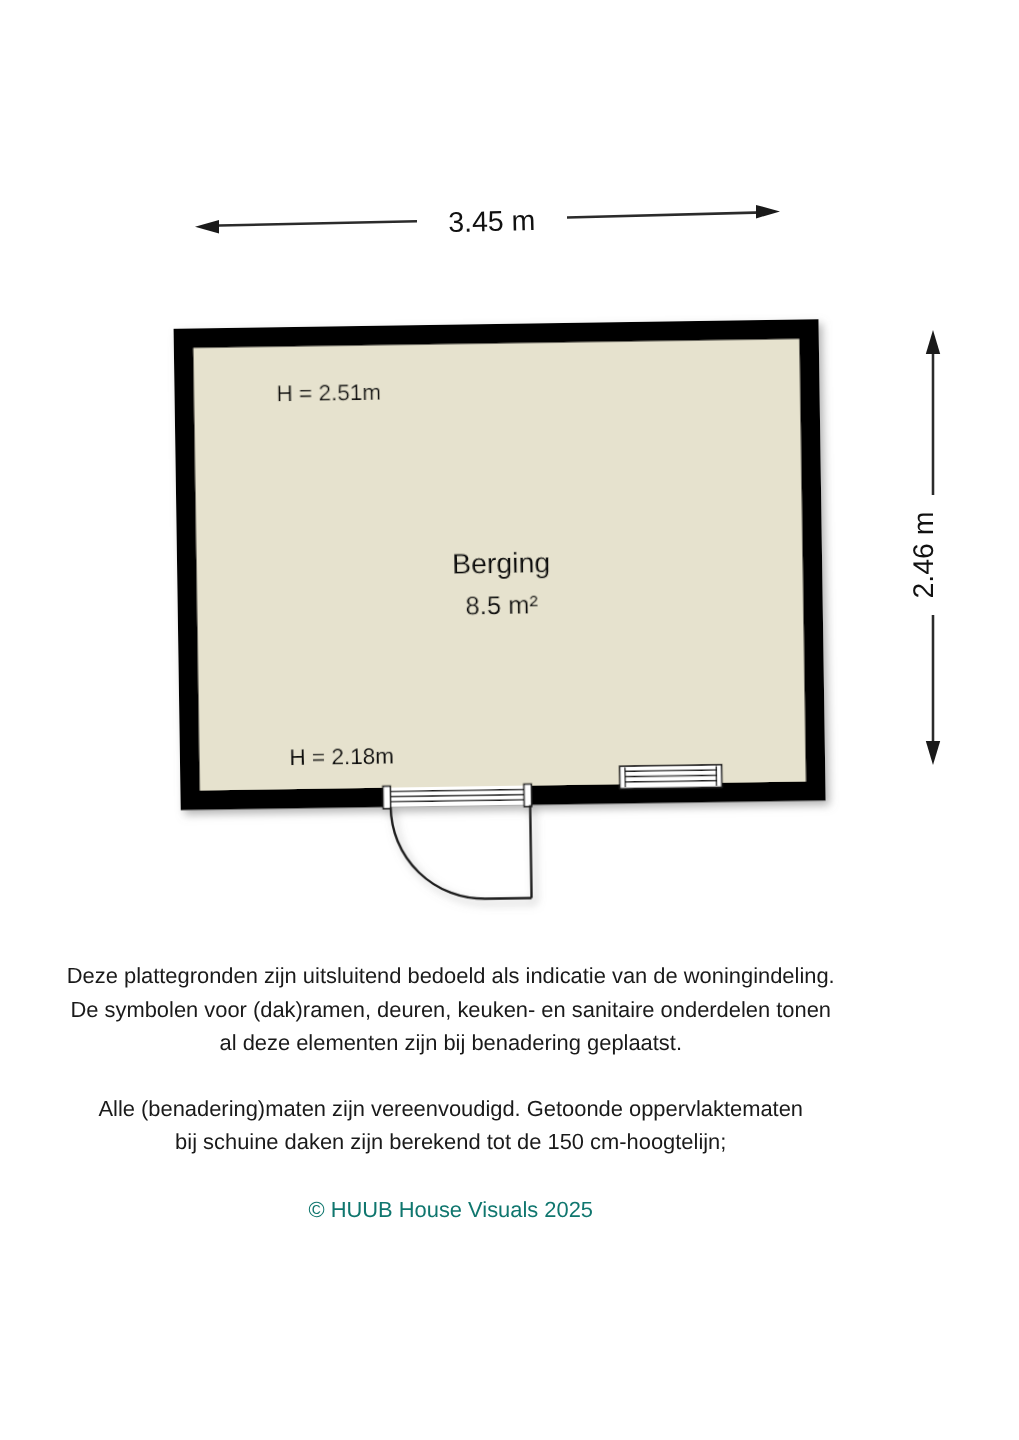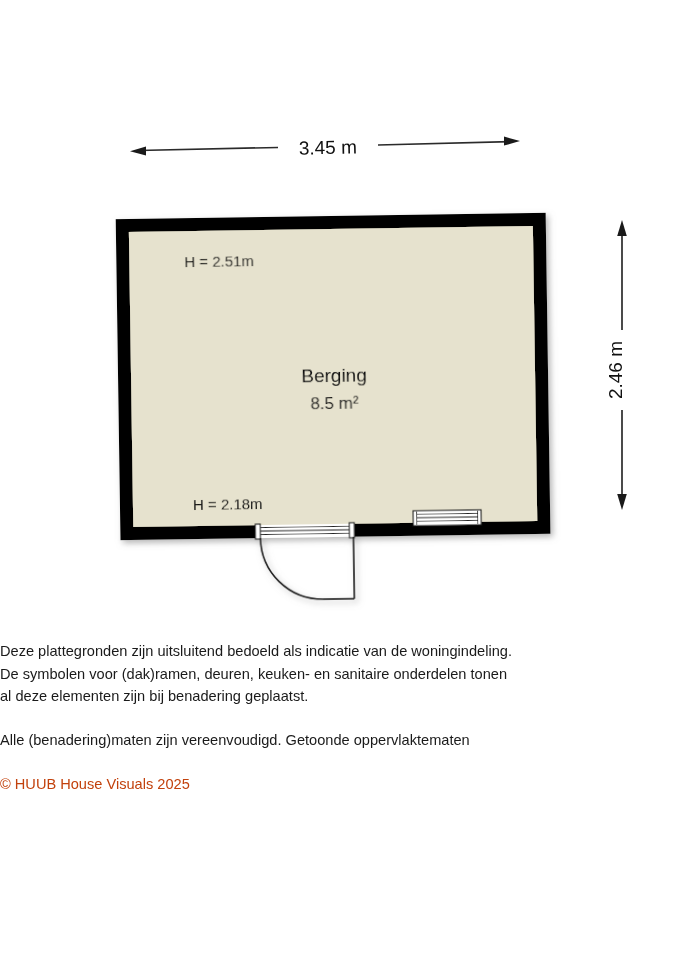--- a/index.html
+++ b/index.html
@@ -45,37 +45,37 @@
   }
   .room-area {
     font-size: 17px;
   }
 
   #disclaimer {
     position: absolute;
     left: 0;
     top: 640px;
     width: 601px;
-    text-align: left;
+    text-align: center;
   }
   .para {
     margin: 0;
     padding: 0;
     font-size: 14.6px;
     line-height: 22.5px;
     color: #1a1a1a;
     white-space: nowrap;
   }
   .para-block-1 { margin-bottom: 0; }
   .para-gap { height: 21px; }
   .copyright {
     margin: 0;
     font-size: 14.6px;
     line-height: 22.5px;
-    color: #c2410c;
+    color: #0f766e;
   }
   .copy-gap { height: 22px; }
 </style>
 </head>
 <body>
 
 <div id="plan-stage">
   <svg id="plan-svg" viewBox="0 0 679 620" xmlns="http://www.w3.org/2000/svg">
     <defs>
       <filter id="soft-shadow" x="-20%" y="-20%" width="150%" height="150%">
@@ -141,18 +141,19 @@
   <div class="para-block-1">
     <p class="para">Deze plattegronden zijn uitsluitend bedoeld als indicatie van de woningindeling.</p>
     <p class="para">De symbolen voor (dak)ramen, deuren, keuken- en sanitaire onderdelen tonen</p>
     <p class="para">al deze elementen zijn bij benadering geplaatst.</p>
   </div>
 
   <div class="para-gap"></div>
 
   <div>
     <p class="para">Alle (benadering)maten zijn vereenvoudigd. Getoonde oppervlaktematen</p>
+    <p class="para">bij schuine daken zijn berekend tot de 150 cm-hoogtelijn;</p>
   </div>
 
   <div class="copy-gap"></div>
 
   <p class="copyright">© HUUB House Visuals 2025</p>
 </div>
 
 </body></html>

